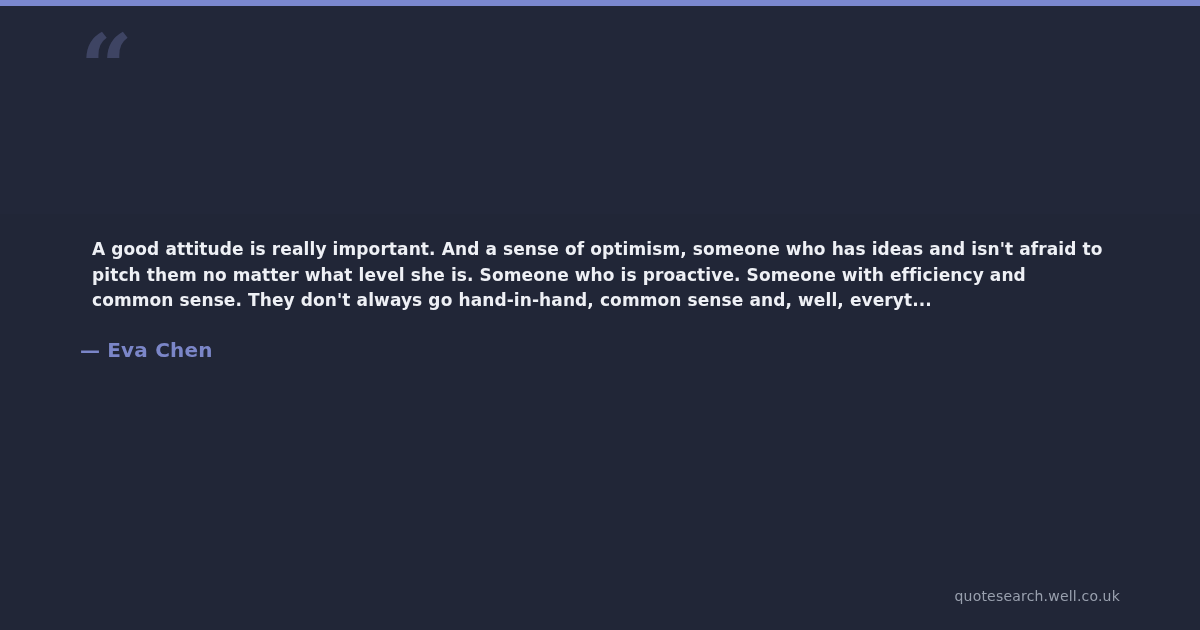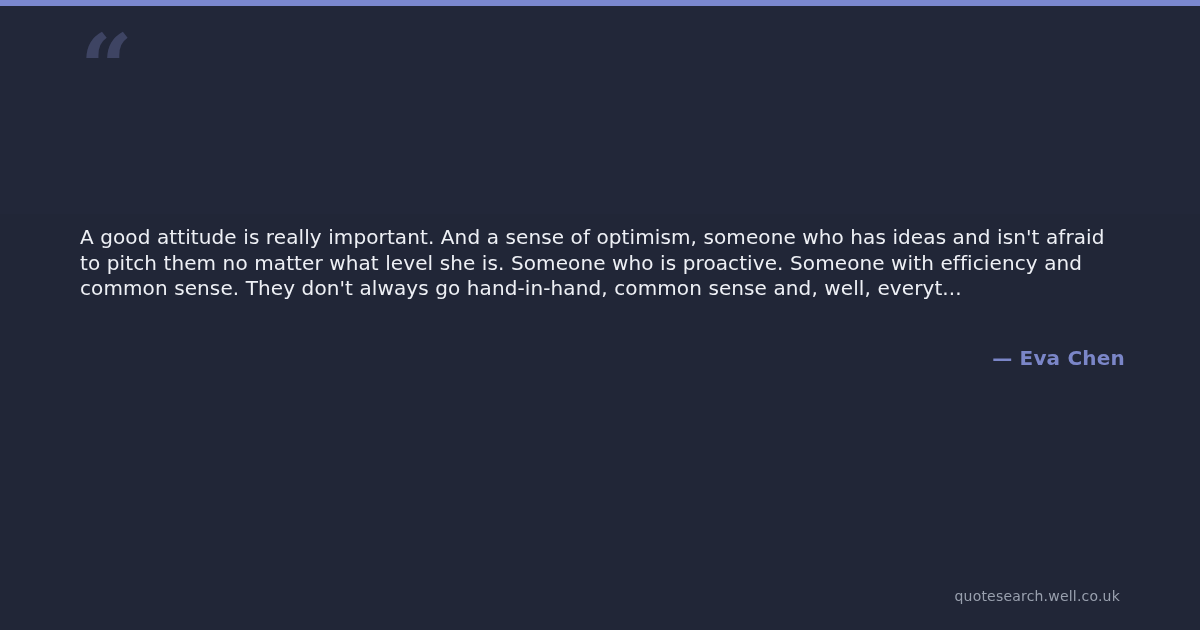--- a/index.html
+++ b/index.html
@@ -46,37 +46,36 @@
   }
 
   .content {
     position: absolute;
     left: 80px;
     top: 225px;
     width: 1045px;
   }
 
   .quote-text {
-    margin: 0;
-    font-size: 20px;
+    margin: 12px;
+    font-size: 17px;
     line-height: 25.6px;
     color: #eef0f5;
-    font-weight: 400;
+    font-weight: 700;
     letter-spacing: 0.1px;
     text-align: left;
   }
 
   .author-line {
-    margin-top: 44px;
+    margin-top: 24px;
     font-size: 20px;
     font-weight: 700;
     color: #7b86c8;
     letter-spacing: 0.2px;
     white-space: nowrap;
-    text-align: right;
   }
 
   .author-dash {
     display: inline-block;
     margin-right: 7px;
   }
 
   .source-footer {
     position: absolute;
     right: 80px;

